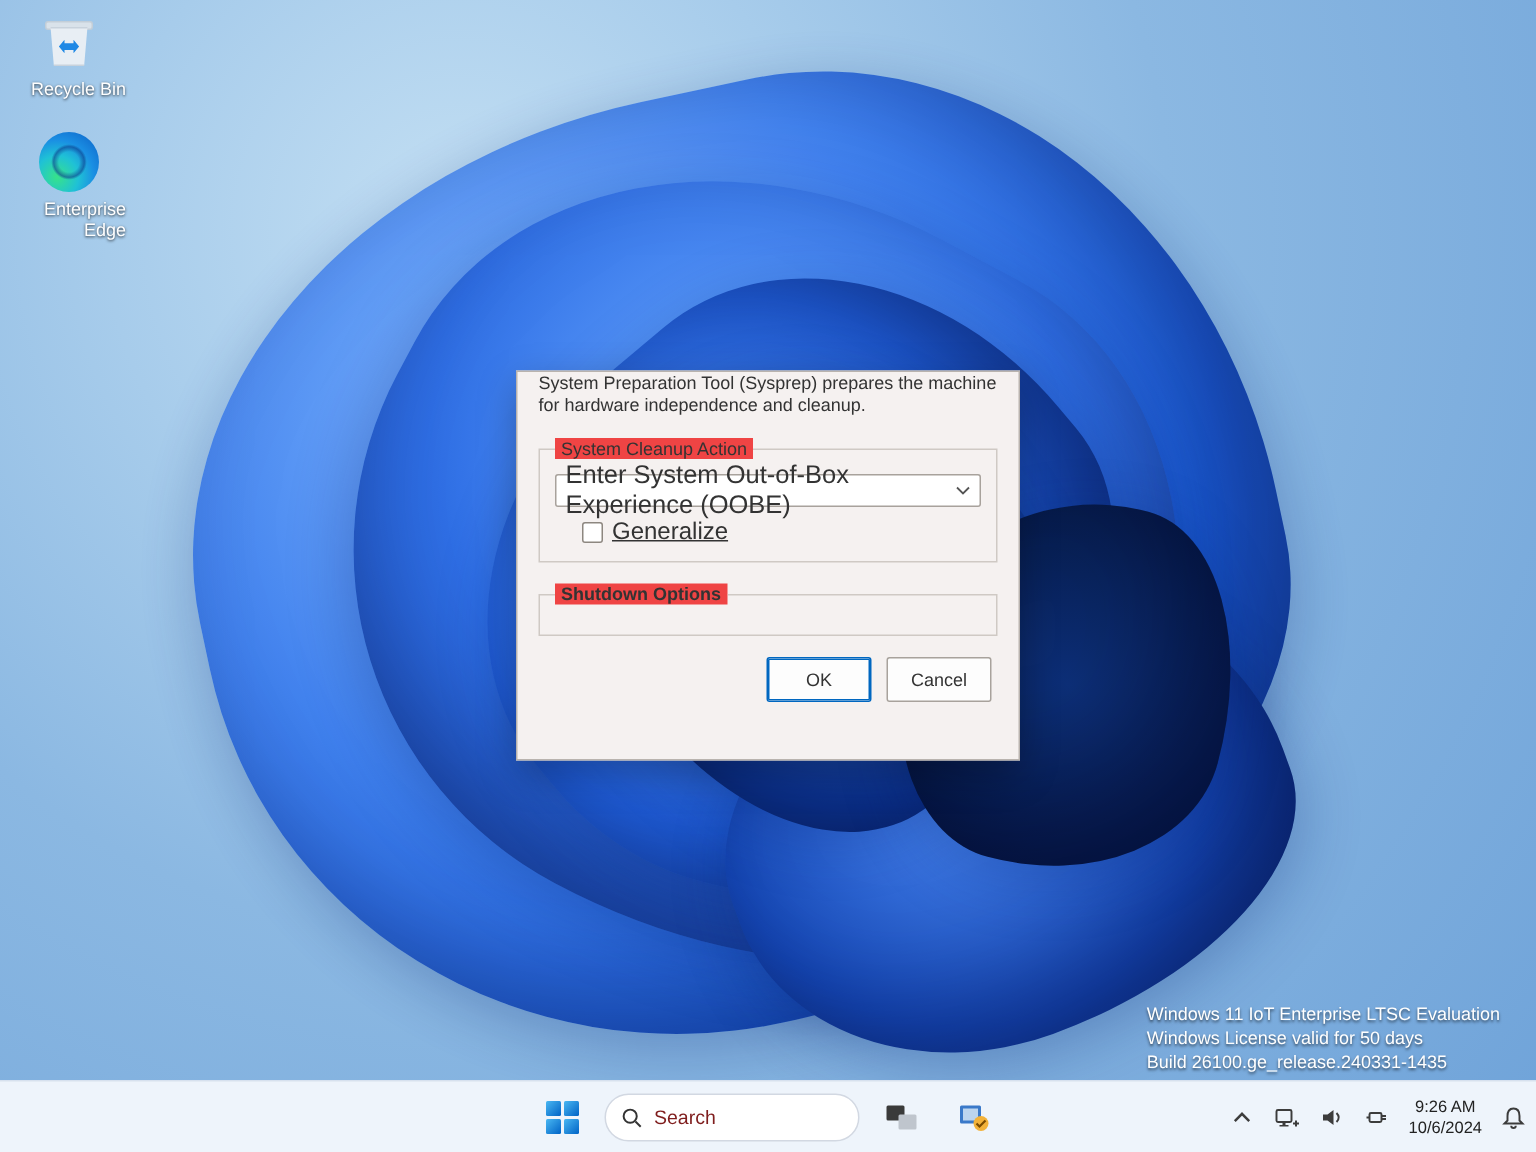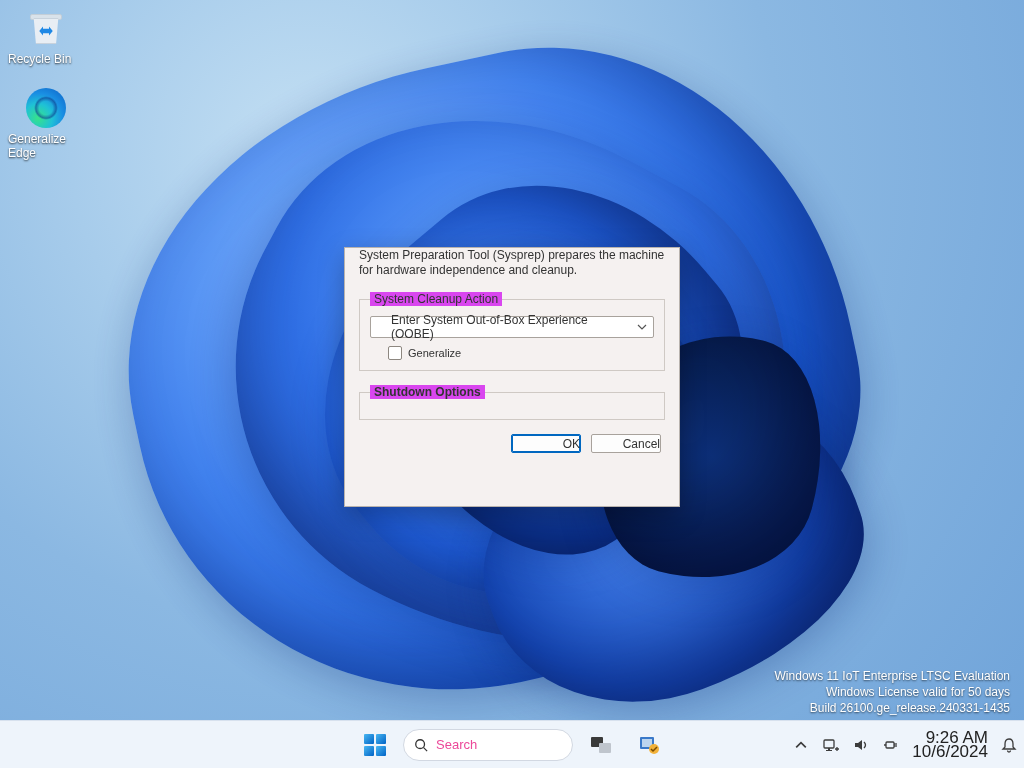--- a/index.html
+++ b/index.html
@@ -34,21 +34,21 @@
   .p4 { width: 300px; height: 280px; left: 280px; top: 210px; transform: rotate(55deg);
         background: radial-gradient(circle at 50% 45%, #4382ec 0%, #0f3fa8 65%, #061f59 100%);}
   .p5 { width: 220px; height: 250px; left: 480px; top: 280px; transform: rotate(15deg);
         background: radial-gradient(circle at 50% 50%, #0d2f78 0%, #04143a 100%);
         border-radius: 60% 40% 60% 40% / 50% 60% 40% 50%;}
   .p6 { width: 380px; height: 280px; left: 360px; top: 360px; transform: rotate(-20deg);
         background: radial-gradient(circle at 45% 35%, #4e8cf5 0%, #1548b8 60%, #08246e 100%);}
 
   
   .desktop-icons { position: absolute; top: 6px; left: 8px; }
-  .dicon { width: 76px; text-align: left; margin-bottom: 20px; cursor: pointer; }
+  .dicon { width: 76px; text-align: right; margin-bottom: 20px; cursor: pointer; }
   .dicon .gl { width: 44px; height: 44px; margin: 0 auto 2px auto; position: relative; }
   .dicon .lbl {
     color: #fff; font-size: 12px; line-height: 14px;
     text-shadow: 0 1px 2px rgba(0,0,0,0.8);
     display: block;
   }
   
   .bin-body {
     position:absolute; left:8px; top:12px; width:28px; height:26px;
     background:#e8eef4; border:1px solid #c8d2dc; border-radius:0 0 4px 4px;
@@ -68,22 +68,22 @@
     background:
       radial-gradient(circle at 30% 75%, #37e38a 0%, #1fc1d6 35%, #1a8fe3 60%, #0c5cc4 100%);
   }
   .edge-swirl {
     position:absolute; left:10px; top:10px; width:24px; height:24px; border-radius:50%;
     background: radial-gradient(circle at 50% 50%, rgba(255,255,255,0) 40%, rgba(13,60,140,0.6) 60%, rgba(13,60,140,0) 70%);
   }
 
   
   .watermark {
-    position: absolute; right: 14px; bottom: 52px;
-    color: #fff; text-align: right; font-size: 12px; line-height: 16px;
+    position: absolute; right: 24px; bottom: 52px;
+    color: #fff; font-size: 12px; line-height: 16px;
     text-shadow: 0 1px 2px rgba(0,0,0,0.6);
   }
 
   
   .taskbar {
     position: absolute; left: 0; bottom: 0; width: 1024px; height: 48px;
     background: #eef4fb;
     border-top: 1px solid #d7e1ee;
     display: flex; align-items: center;
   }
@@ -98,36 +98,36 @@
   }
   
   .start-grid { width:22px; height:22px; display:grid; grid-template-columns:1fr 1fr; grid-template-rows:1fr 1fr; gap:2px;}
   .start-grid span { background: linear-gradient(135deg,#49b7f2,#0063c6); border-radius:1px;}
   
   .search-pill {
     width: 170px; height: 32px; background:#fff; border:1px solid #d2d8e2; border-radius:16px;
     display:flex; align-items:center; padding:0 10px; gap:8px; cursor:text;
   }
   .search-pill .mag { width:14px; height:14px; }
-  .search-pill .txt { font-size:13px; color:#ec4899; }
+  .search-pill .txt { font-size:13px; color:#7f1d1d; }
   
   .taskview-glyph { width:20px; height:16px; position:relative; }
   .taskview-glyph .a { position:absolute; left:0; top:0; width:12px; height:10px; background:#3a3a3a; border-radius:1px;}
   .taskview-glyph .b { position:absolute; right:0; bottom:0; width:12px; height:10px; background:#bfc5cd; border-radius:1px;}
   
   .sysprep-tb { width:24px; height:24px; }
 
   
   .tray {
     position:absolute; right:6px; top:0; height:48px;
     display:flex; align-items:center; gap:12px;
   }
   .tray-ico { width:18px; height:18px; display:flex; align-items:center; justify-content:center; color:#3c3c3c; cursor:pointer;}
   .tray .chev svg { width:12px; height:12px; }
-  .clock { text-align:right; font-size:17px; line-height:14px; color:#222; cursor:pointer;}
+  .clock { text-align:center; font-size:11px; line-height:14px; color:#222; cursor:pointer;}
   .notif { width:18px; height:18px; cursor:pointer;}
 
   
   .dlg {
     position:absolute; left:344px; top:247px;
     width:336px; height:260px;
     background:#f5f1f0;
     border:1px solid #b9b3ae;
     box-shadow: 0 8px 24px rgba(0,0,0,0.25);
     font-size:12px; color:#333;
@@ -142,44 +142,44 @@
     cursor:pointer; color:#6d6862;
   }
   .dlg-body { padding: 0 14px 12px 14px; }
   .dlg-desc { font-size:12px; color:#333; line-height:15px; margin-bottom:14px; }
 
   fieldset.group {
     border:1px solid #cfc9c4; padding:10px 10px 10px 10px; margin-bottom:14px;
     position:relative;
   }
   fieldset.group legend {
-    font-size:12px; color:#333; padding:0 4px; background:#d946ef;
+    font-size:12px; color:#333; padding:0 4px; background:#ef4444;
   }
   .combo {
     position:relative; width:100%; height:22px;
     background:#fff; border:1px solid #a8a29c; border-radius:2px;
-    display:flex; align-items:center; padding:0 22px 0 20px;
-    font-size:12px; cursor:pointer;
+    display:flex; align-items:center; padding:0 22px 0 6px;
+    font-size:17px; cursor:pointer;
   }
   .combo .chev {
     position:absolute; right:4px; top:50%; transform:translateY(-50%);
     width:14px; height:14px; display:flex; align-items:center; justify-content:center;
   }
   .chk-row { display:flex; align-items:center; gap:6px; margin-top:8px; padding-left:18px;}
   .chk {
     width:14px; height:14px; border:1px solid #8d8780; background:#fff; border-radius:2px; cursor:pointer;
   }
-  .chk-lbl { font-size:11px; cursor:pointer;}
+  .chk-lbl { font-size:16px; cursor:pointer;text-decoration:underline;}
   .fg-shutdown { padding:8px 10px 10px 10px;font-weight:bold; }
 
   .dlg-buttons { display:flex; justify-content:flex-end; gap:10px; padding-right:4px;}
   .btn {
-    min-width:70px; height:19px; border:1px solid #a8a29c; background:#fdfdfd;
+    min-width:70px; height:30px; border:1px solid #a8a29c; background:#fdfdfd;
     border-radius:2px; font-size:12px; cursor:pointer;
-    display:flex; align-items:center; justify-content:flex-end;
+    display:flex; align-items:center; justify-content:center;
   }
   .btn.primary { border:1px solid #0067c0; box-shadow: inset 0 0 0 1px #0067c0; }
 </style>
 </head>
 <body>
 
 <div class="desktop">
 
   <div class="bloom">
     <div class="petal p1"></div>
@@ -201,21 +201,21 @@
             </svg>
         </div>
       </div>
       <span class="lbl">Recycle Bin</span>
     </div>
     <div class="dicon">
       <div class="gl">
         <div class="edge-circ"></div>
         <div class="edge-swirl"></div>
       </div>
-      <span class="lbl">Generalize Edge</span>
+      <span class="lbl">Enterprise Edge</span>
     </div>
   </div>
 
   <div class="watermark">
     <div>Windows 11 IoT Enterprise LTSC Evaluation</div>
     <div>Windows License valid for 50 days</div>
     <div>Build 26100.ge_release.240331-1435</div>
   </div>
 
   <div class="dlg">

